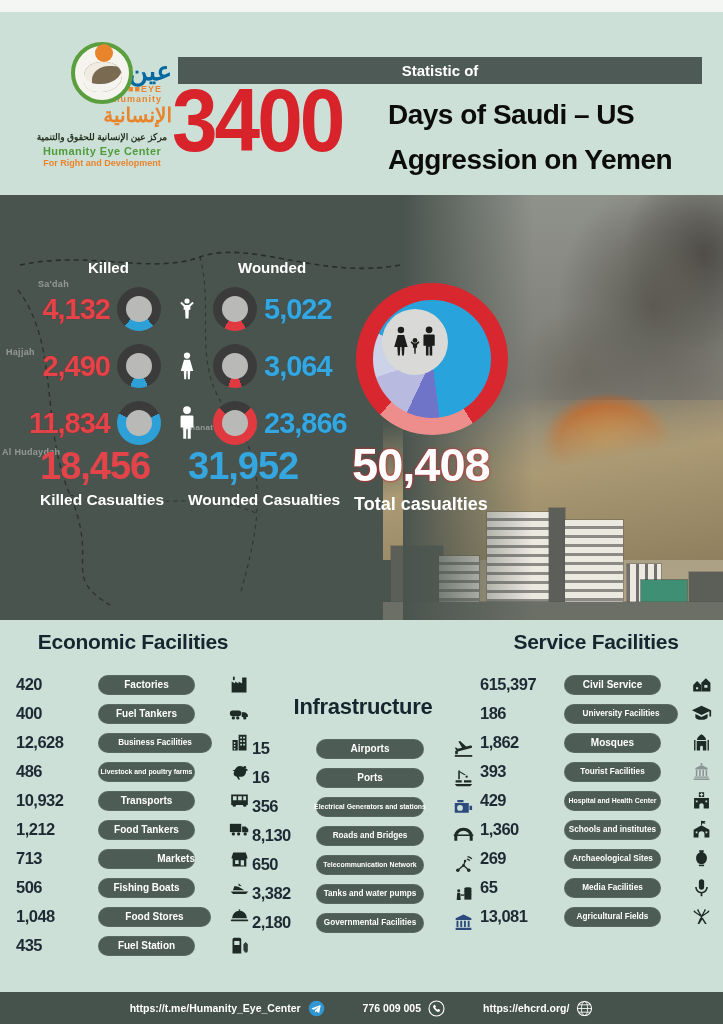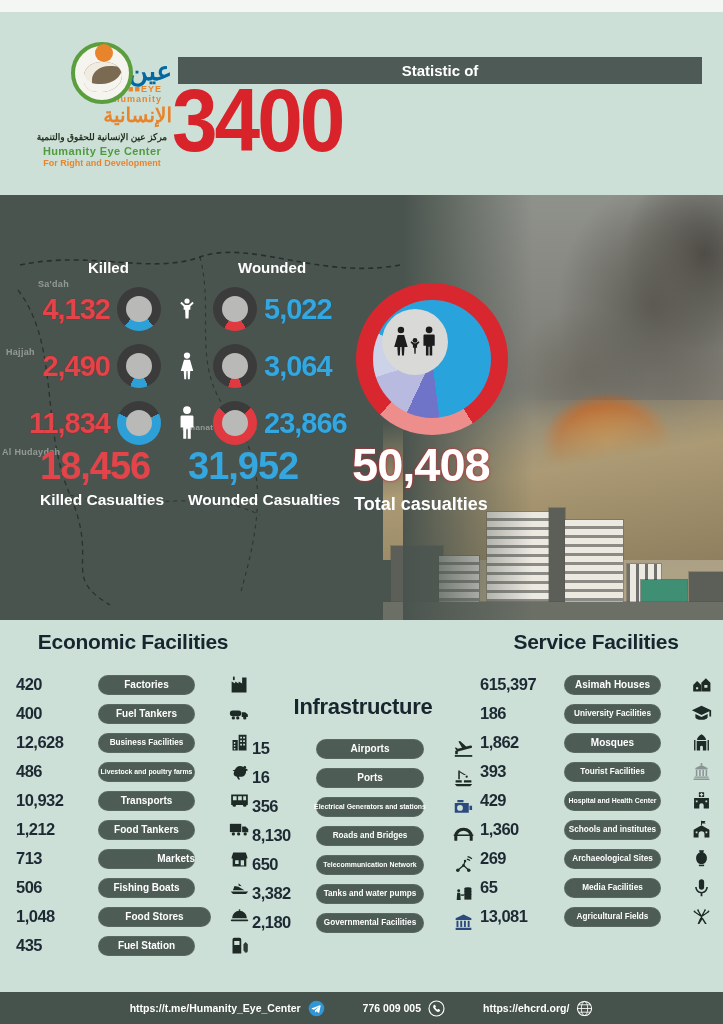--- a/index.html
+++ b/index.html
@@ -279,20 +279,24 @@
     <div class="logo-ar-sub">الإنسانية</div>
     <div class="logo-ar-line">مركز عين الإنسانية للحقوق والتنمية</div>
     <div class="logo-en">Humanity Eye Center</div>
     <div class="logo-tag">For Right and Development</div>
   </div>
 
   <div class="stat-bar">
     <span>Statistic of</span>
   </div>
   <div class="days-num">3400</div>
+  <div class="title-block">
+    <div>Days of Saudi – US</div>
+    <div>Aggression on Yemen</div>
+  </div>
 
   <div id="hero">
     <div id="photo"></div>
     <div id="hill"></div>
     <div id="city">
       <div class="bld bld-dark" style="left:8px;width:52px;height:74px"></div>
       <div class="bld bld-win" style="left:56px;width:40px;height:64px"></div>
       <div class="bld bld-win" style="left:104px;width:62px;height:108px"></div>
       <div class="bld bld-dark" style="left:166px;width:16px;height:112px"></div>
       <div class="bld bld-win" style="left:182px;width:58px;height:100px"></div>
@@ -397,21 +401,21 @@
             <span>Fuel Tankers</span>
           </div>
     <div class="ficon">
             <svg>
               <use href="#i-fuel-truck"></use>
             </svg>
           </div>
   </div>
         <div class="frow">
     <div class="fnum" style="width: 74px;">12,628</div>
-    <div class="fpill" style="width: 97px; margin-left: 8px;">
+    <div class="fpill" style="width: 114px; margin-left: 8px;">
             <span class="sm">Business Facilities</span>
           </div>
     <div class="ficon">
             <svg>
               <use href="#i-building"></use>
             </svg>
           </div>
   </div>
         <div class="frow">
     <div class="fnum" style="width: 74px;">486</div>
@@ -575,31 +579,31 @@
   </div>
       </div>
   </div>
 
   <div class="fac-col" style="left:480px;top:630px;width:232px">
     <div class="fac-title" style="font-size:21px">Service Facilities</div>
     <div style="margin-top:16px">
         <div class="frow">
     <div class="fnum" style="width: 76px;">615,397</div>
     <div class="fpill" style="width: 97px; margin-left: 8px;">
-            <span>Asimah Houses</span>
+            <span>Civil Service</span>
           </div>
     <div class="ficon">
             <svg>
               <use href="#i-houses"></use>
             </svg>
           </div>
   </div>
         <div class="frow">
     <div class="fnum" style="width: 76px;">186</div>
-    <div class="fpill" style="width: 97px; margin-left: 8px;">
+    <div class="fpill" style="width: 114px; margin-left: 8px;">
             <span class="sm">University Facilities</span>
           </div>
     <div class="ficon">
             <svg>
               <use href="#i-graduation-cap"></use>
             </svg>
           </div>
   </div>
         <div class="frow">
     <div class="fnum" style="width: 76px;">1,862</div>

